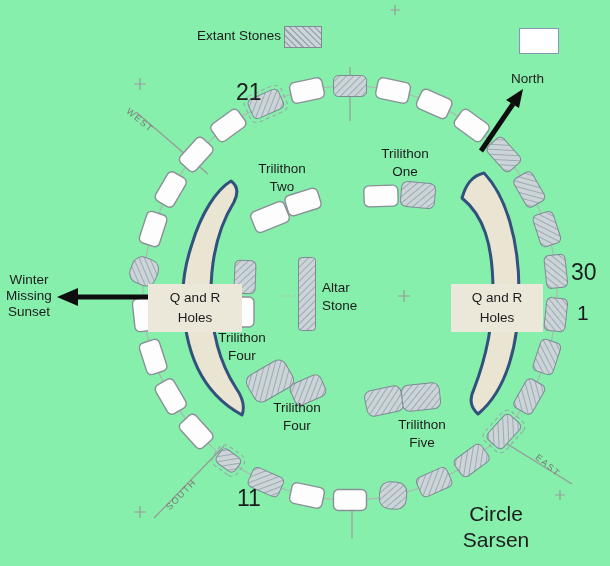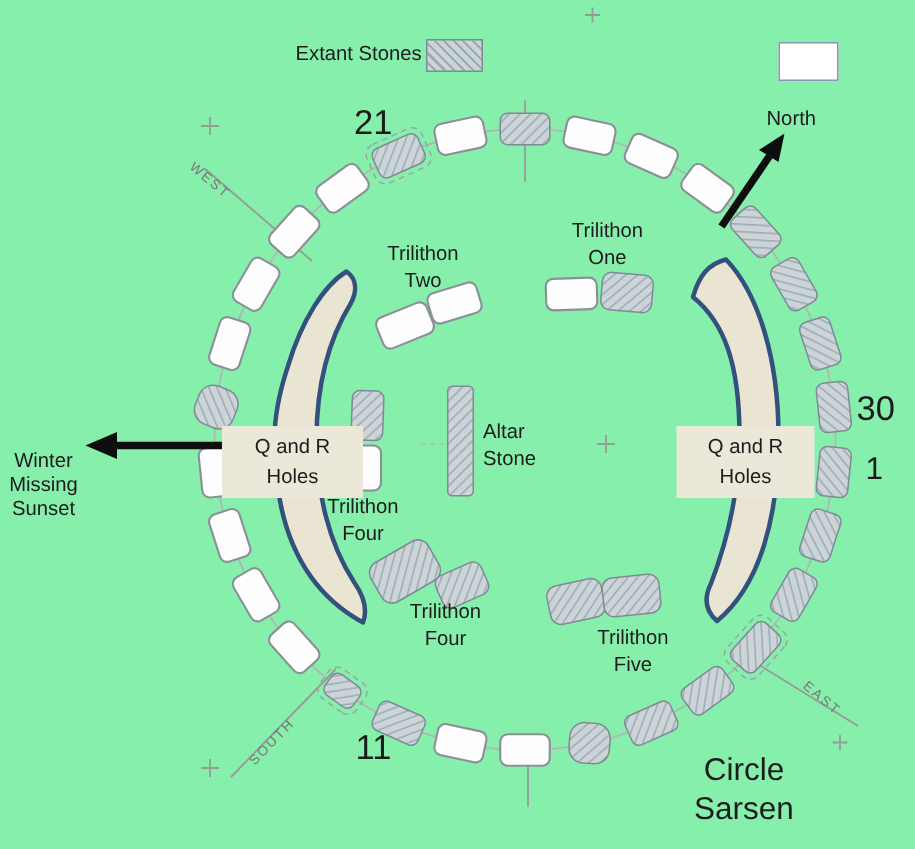--- a/index.html
+++ b/index.html
@@ -160,26 +160,26 @@
 
   <div class="lbl f13" style="left:197px;top:27px;">Extant Stones</div>
   <div class="legend-swatch-extant"></div>
   <div class="legend-swatch-missing"></div>
 
   <div class="lbl f13" style="left:511px;top:70px;">North</div>
   <div class="lbl compass-lbl" style="left:131px;top:106px;transform:rotate(40deg);">WEST</div>
   <div class="lbl compass-lbl" style="left:164px;top:505px;transform:rotate(-46deg);">SOUTH</div>
   <div class="lbl compass-lbl" style="left:540px;top:452px;transform:rotate(40deg);">EAST</div>
 
-  <div class="lbl num" style="left:236px;top:67px;">21</div>
+  <div class="lbl num" style="left:236px;top:78px;">21</div>
   <div class="lbl num" style="left:571px;top:258px;">30</div>
   <div class="lbl" style="left:577px;top:299px;font-size:21px;">1</div>
   <div class="lbl num" style="left:202px;top:484px;margin-left:35px;">11</div>
 
-  <div class="lbl f13 center" style="left:1px;top:272px;width:56px;line-height:1.18;margin-top:27px;">
+  <div class="lbl f13 center" style="left:1px;top:272px;width:56px;line-height:1.18;">
     <span style="display:block">Winter</span>
     <span style="display:block">Missing</span>
     <span style="display:block">Sunset</span>
   </div>
 
   <div class="qr-box" style="left:148px;top:284px;width:94px;height:48px;">
     <div>
       <span style="display:block">Q and R</span>
       <span style="display:block">Holes</span>
     </div>

